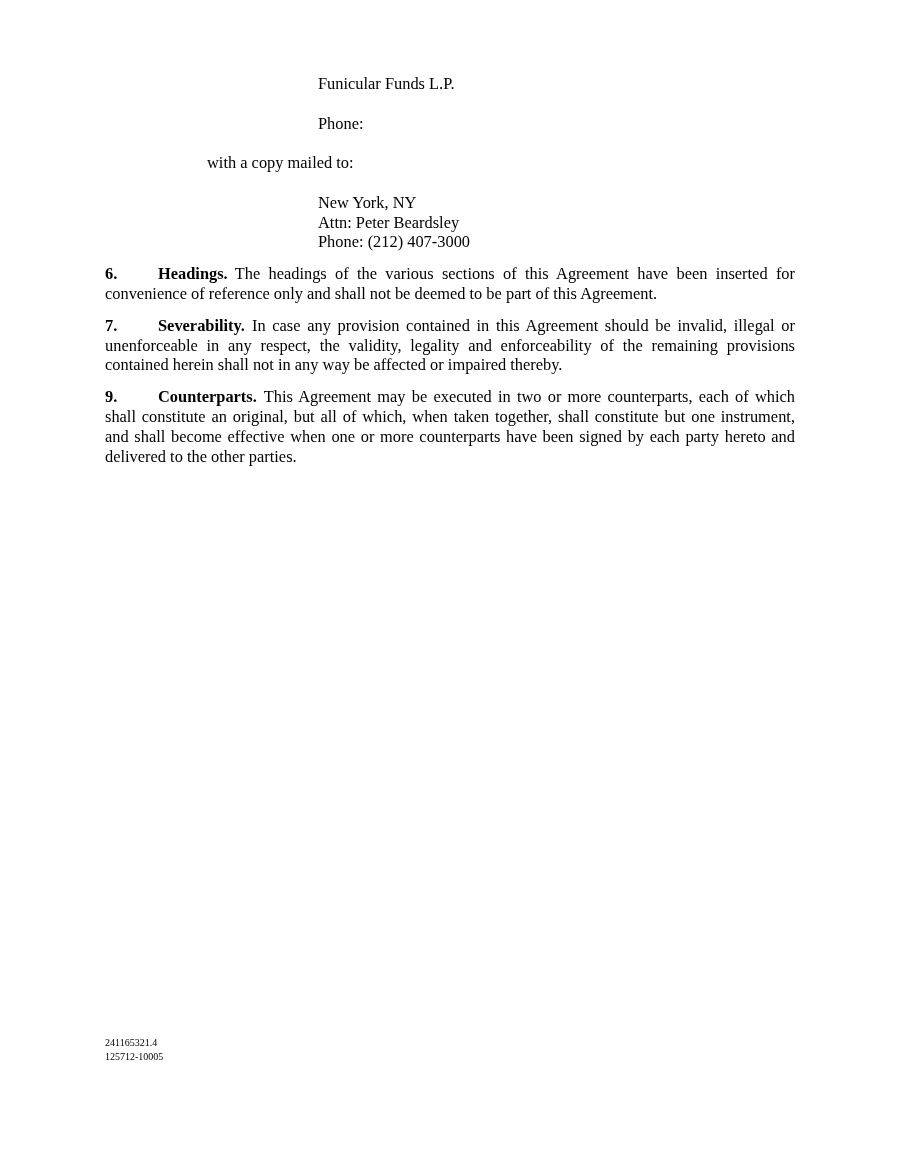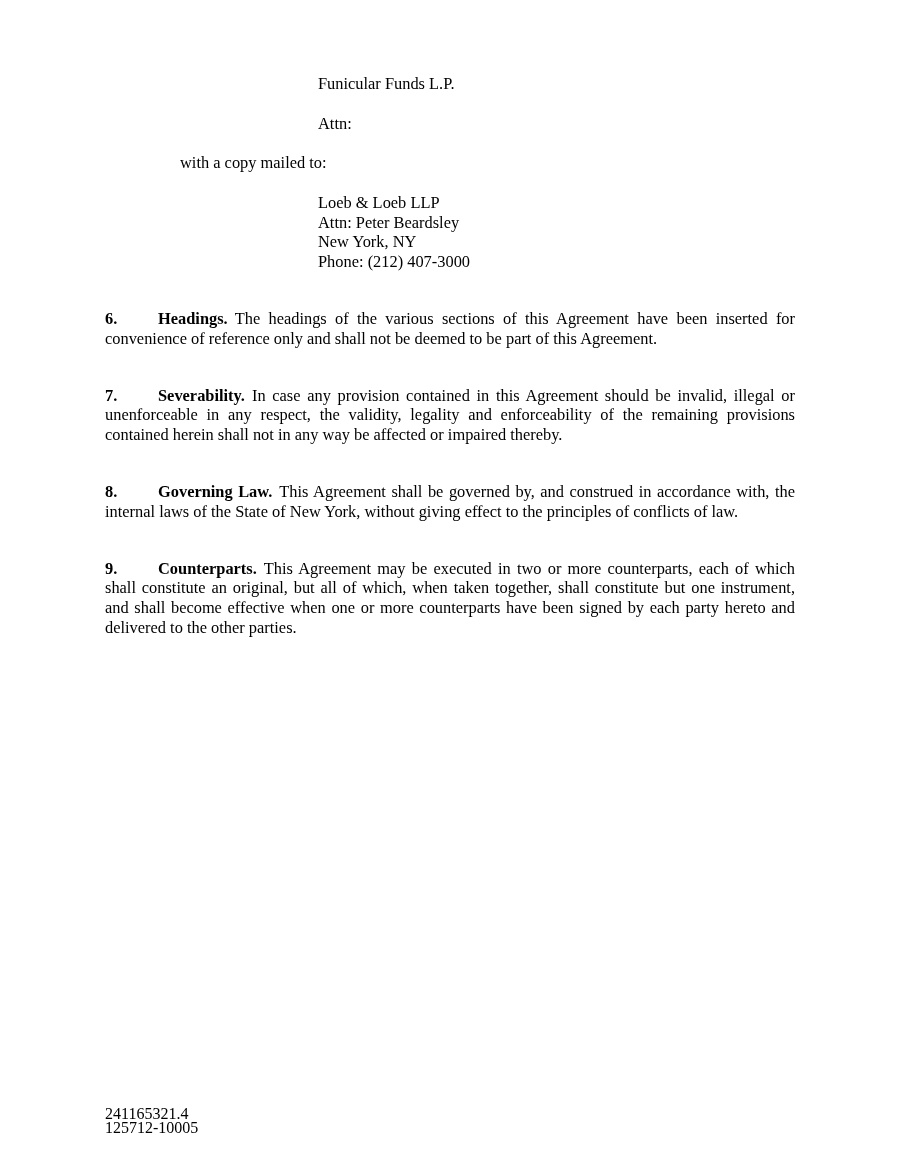--- a/index.html
+++ b/index.html
@@ -14,69 +14,67 @@
     box-sizing: border-box;
     padding: 74px 105px 0 105px;
     background: #ffffff;
     color: #000000;
     font-family: "Liberation Serif", "DejaVu Serif", serif;
     font-size: 16.4px;
     line-height: 19.8px;
     overflow: hidden;
   }
   .line { white-space: pre; }
-  .indent-1 { margin-left: 75px; }
+  .indent-1 { margin-left: 102px; }
   .indent-2 { margin-left: 213px; }
   .blank { height: 19.8px; }
   .para {
-    margin: 37px 0 0 0;
+    margin: 12px 0 0 0;
     text-align: justify;
   }
   .num {
     display: inline-block;
     width: 53px;
     font-weight: bold;
   }
   .head {
     font-weight: bold;
     margin-right: 7px;
   }
   .doc-footer {
     position: absolute;
     left: 105px;
-    top: 1107px;
-    font-size: 16px;
+    top: 1036px;
+    font-size: 10px;
     line-height: 14px;
   }
 </style>
 </head>
 <body>
 
 <div class="page">
 
   <div>
     <div class="line indent-2">Funicular Funds L.P.</div>
     <div class="blank"></div>
-    <div class="line indent-2">Attn:</div>
+    <div class="line indent-2">Phone:</div>
     <div class="blank"></div>
     <div class="line indent-1">with a copy mailed to:</div>
     <div class="blank"></div>
     <div>
-      <div class="line indent-2">Loeb &amp; Loeb LLP</div>
+      <div class="line indent-2">New York, NY</div>
       <div class="line indent-2">Attn: Peter Beardsley</div>
-      <div class="line indent-2">New York, NY</div>
       <div class="line indent-2">Phone: (212) 407-3000</div>
     </div>
   </div>
 
   <p class="para"><span class="num">6.</span><span class="head">Headings.</span><span>The headings of the various sections of this Agreement have been inserted for convenience of reference only and shall not be deemed to be part of this Agreement.</span></p>
 
   <p class="para"><span class="num">7.</span><span class="head">Severability.</span><span>In case any provision contained in this Agreement should be invalid, illegal or unenforceable in any respect, the validity, legality and enforceability of the remaining provisions contained herein shall not in any way be affected or impaired thereby.</span></p>
 
-  <p class="para"><span class="num">8.</span><span class="head">Governing Law.</span><span>This Agreement shall be governed by, and construed in accordance with, the internal laws of the State of New York, without giving effect to the principles of conflicts of law.</span></p>
 
   <p class="para"><span class="num">9.</span><span class="head">Counterparts.</span><span>This Agreement may be executed in two or more counterparts, each of which shall constitute an original, but all of which, when taken together, shall constitute but one instrument, and shall become effective when one or more counterparts have been signed by each party hereto and delivered to the other parties.</span></p>
 
   <div class="doc-footer">
     <div>241165321.4</div>
     <div>125712-10005</div>
   </div>
 
 </div>
 

